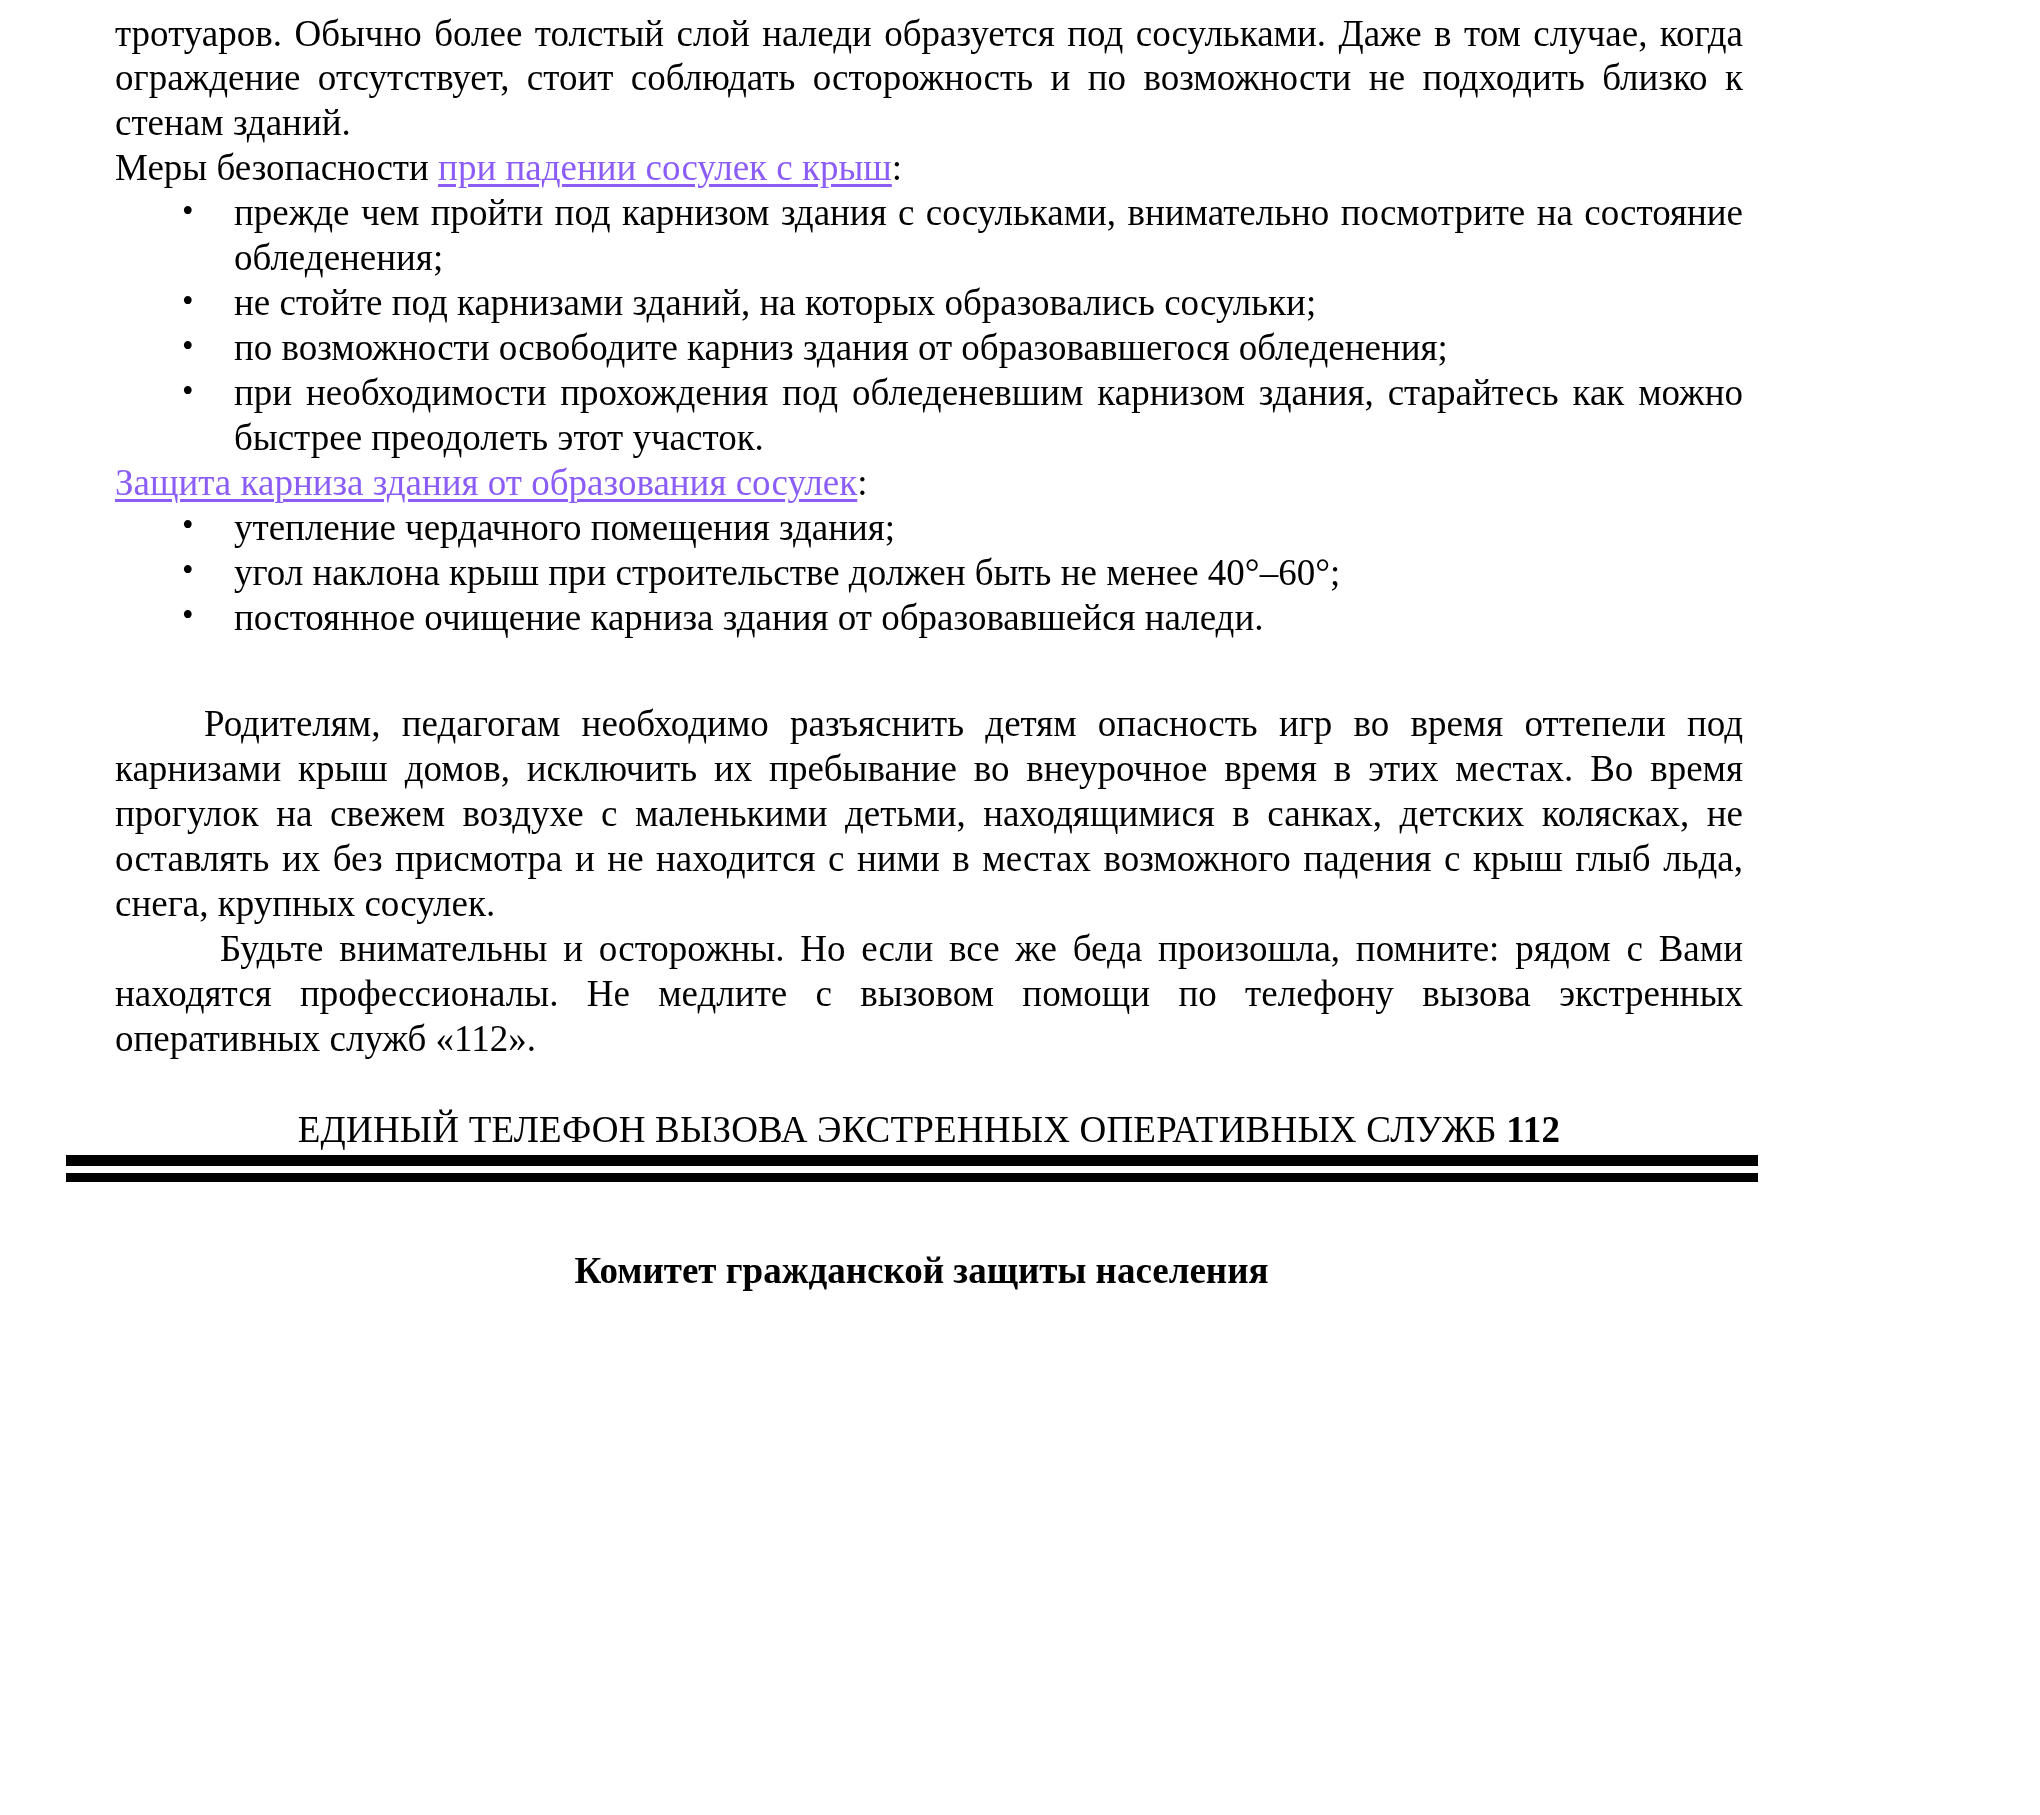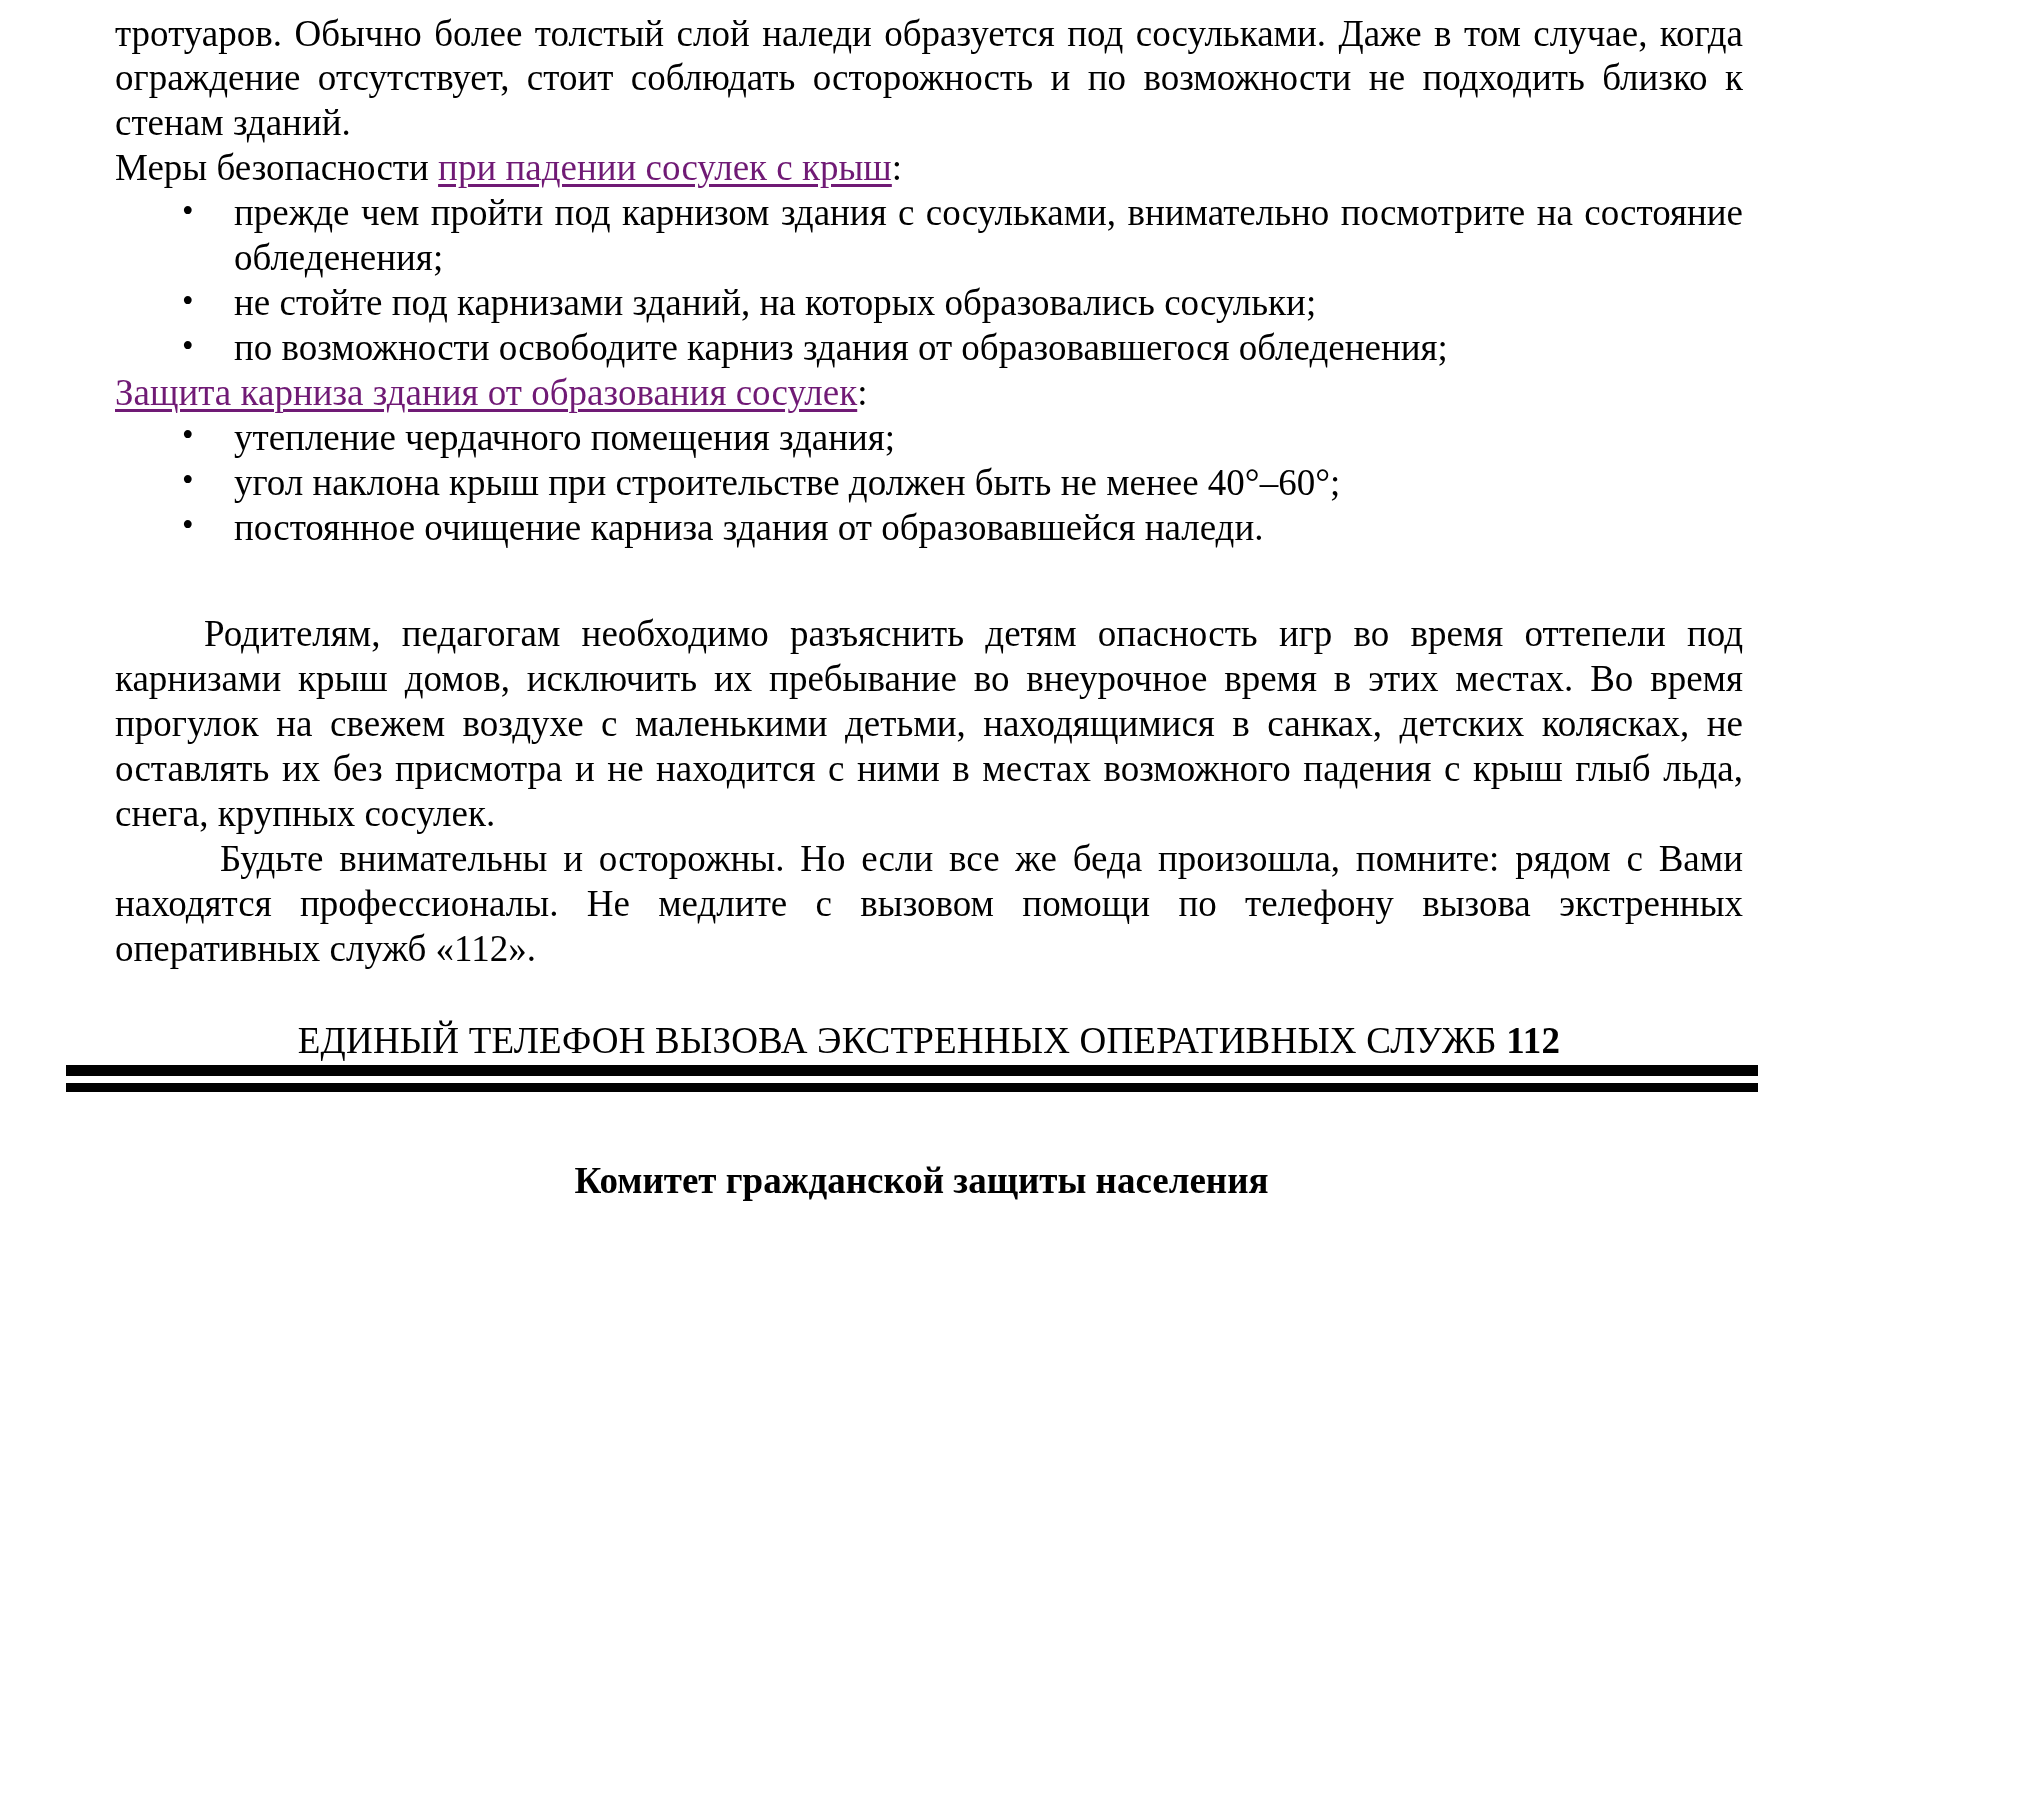--- a/index.html
+++ b/index.html
@@ -38,21 +38,21 @@
   .para.indent-sm {
     text-indent: 105px;
   }
   .heading-line {
     font-size: 37px;
     line-height: 1.215;
     margin: 0;
     text-align: left;
   }
   .green-underline {
-    color: #701a75;
+    color: #8b5cf6;
     text-decoration: underline;
     text-decoration-thickness: 2.5px;
     text-underline-offset: 4.1px;
   }
   ul.bullets {
     margin: 0;
     padding: 0;
     list-style: none;
   }
   ul.bullets > li {
@@ -132,20 +132,23 @@
   <ul class="bullets">
     <li>
         <span>прежде чем пройти под карнизом здания с сосульками, внимательно посмотрите на состояние обледенения;</span>
       </li>
     <li>
         <span>не стойте под карнизами зданий, на которых образовались сосульки;</span>
       </li>
     <li>
         <span>по возможности освободите карниз здания от образовавшегося обледенения;</span>
       </li>
+    <li>
+        <span>при необходимости прохождения под обледеневшим карнизом здания, старайтесь как можно быстрее преодолеть этот участок.</span>
+      </li>
   </ul>
 
   <p class="heading-line"><span class="green-underline">Защита карниза здания от образования сосулек</span><span>:</span></p>
 
   <ul class="bullets">
     <li>
         <span>утепление чердачного помещения здания;</span>
       </li>
     <li>
         <span>угол наклона крыш при строительстве должен быть не менее 40°–60°;</span>

